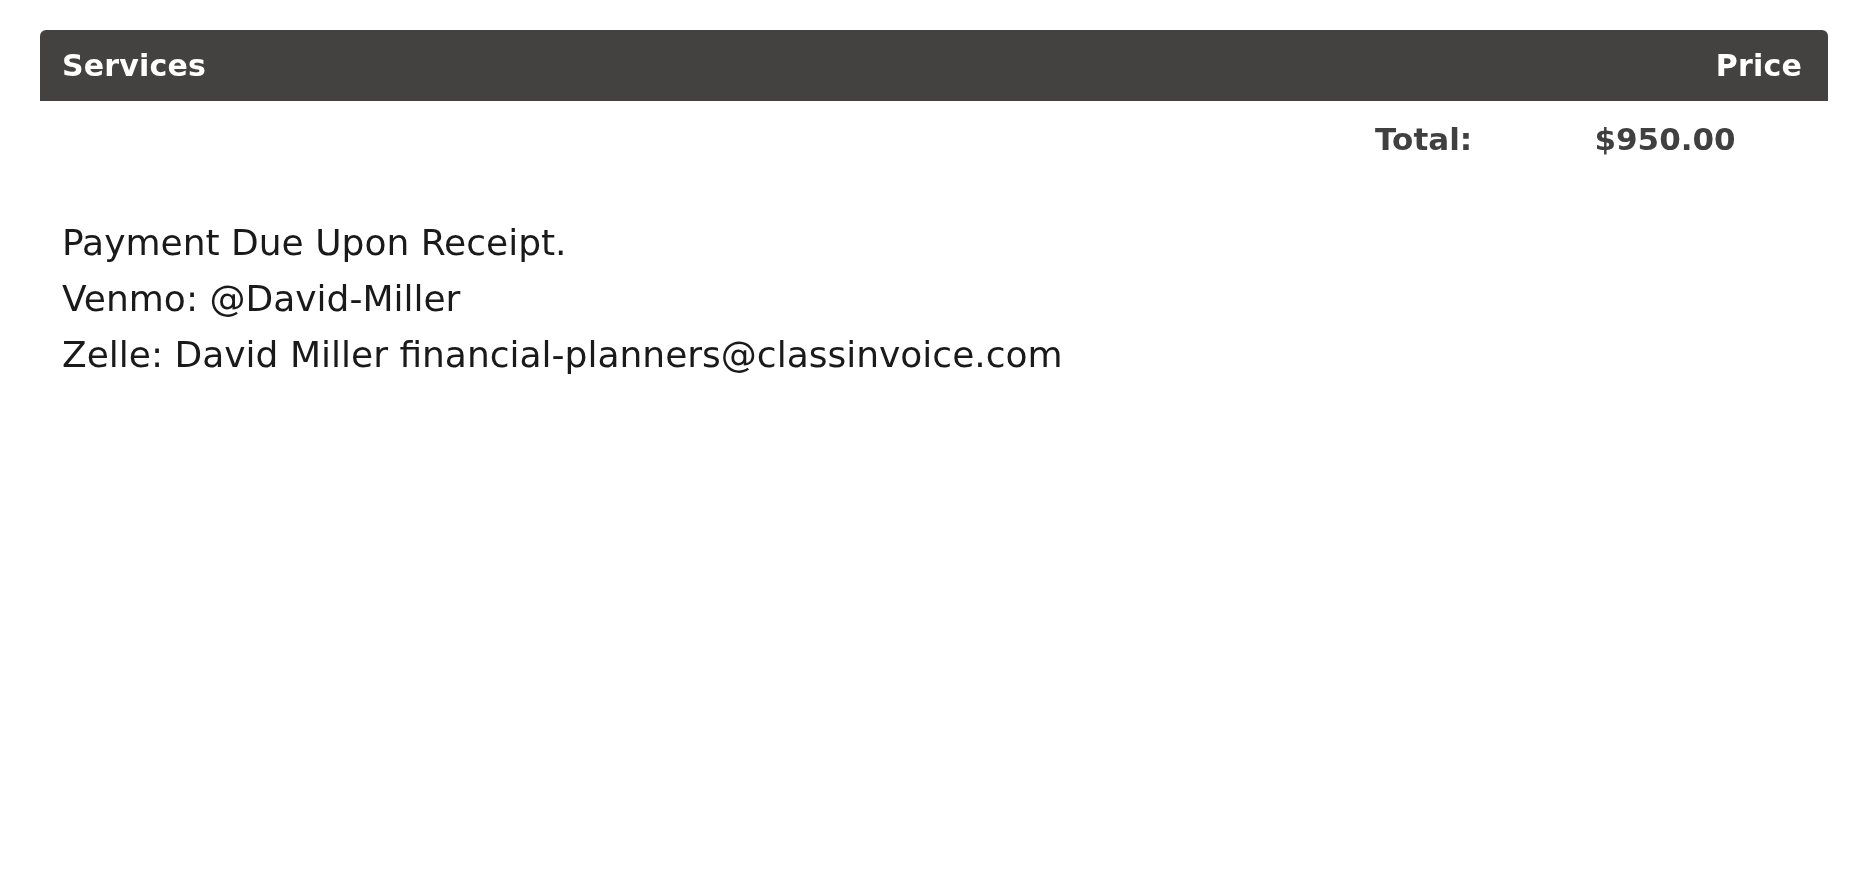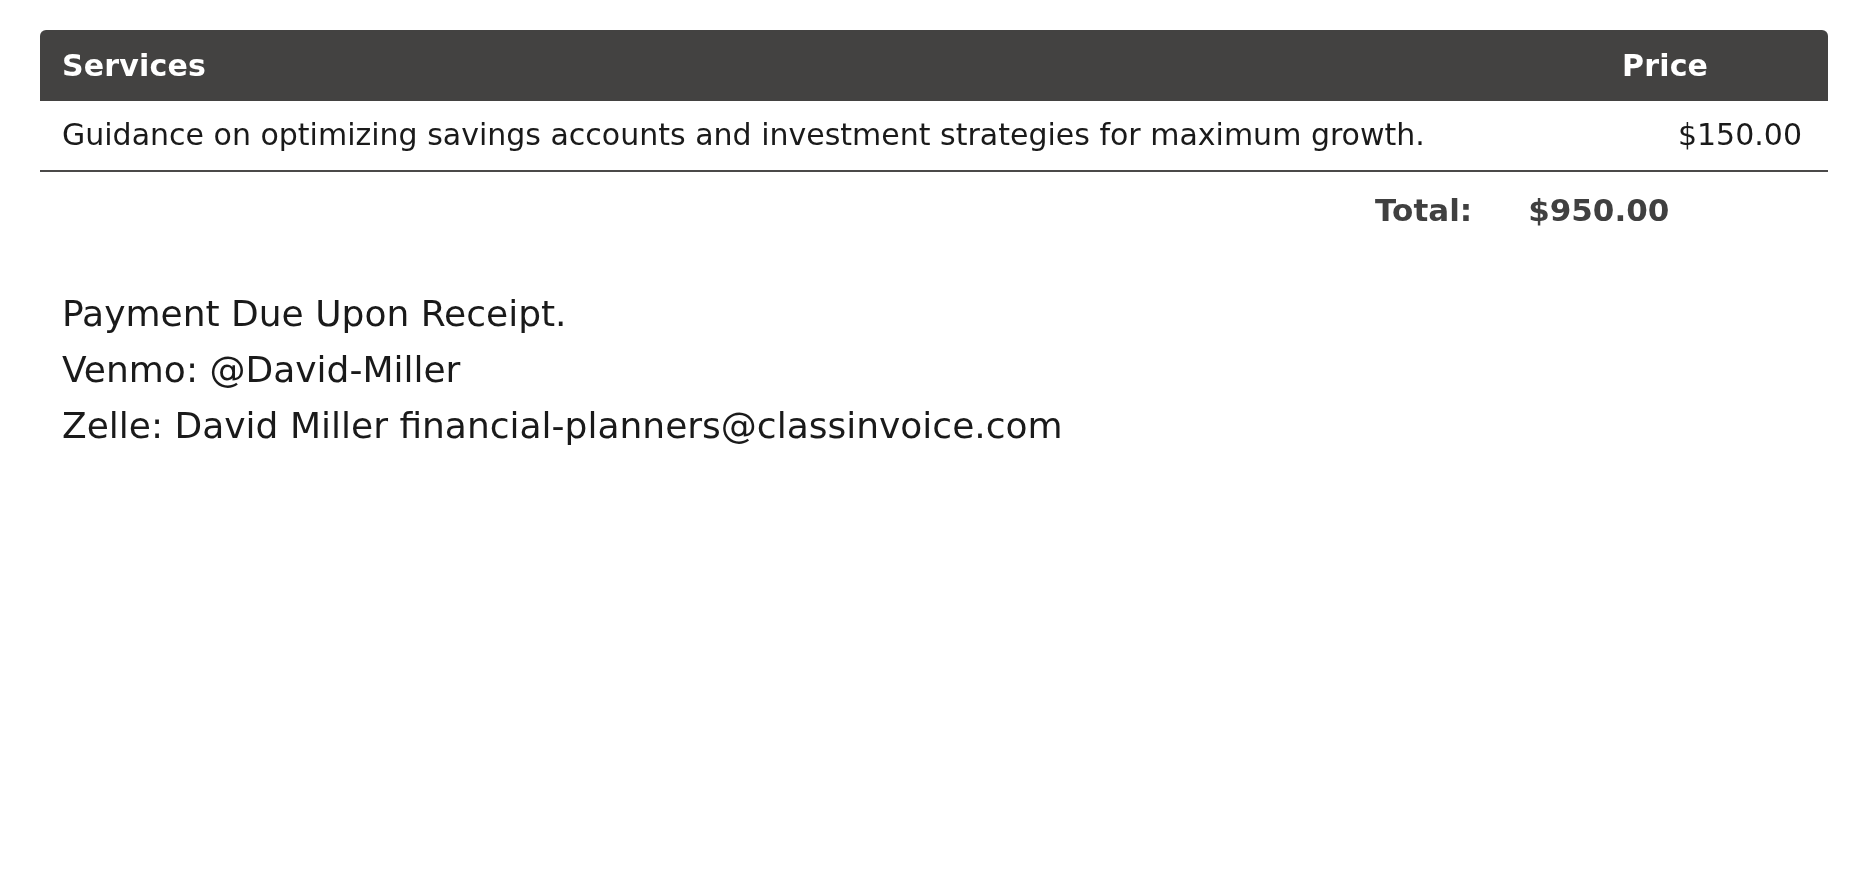--- a/index.html
+++ b/index.html
@@ -34,21 +34,21 @@
   .table thead th {
     background: #434241;
     color: #ffffff;
     font-size: 30px;
     font-weight: bold;
     padding: 18px 22px;
     text-align: left;
     letter-spacing: 0.2px;
   }
   .table thead th.price-head {
-    text-align: center;
+    text-align: right;
     padding-right: 26px;
   }
   
   .table thead th:first-child { border-radius: 6px 0 0 0; }
   .table thead th:last-child  { border-radius: 0 6px 0 0; }
 
   .table tbody td {
     font-size: 30px;
     padding: 16px 22px 18px 22px;
     border-bottom: 2px solid #4b4a49;
@@ -66,21 +66,21 @@
     font-weight: bold;
     padding: 20px 22px 6px 22px;
     border: none;
     color: #404040;
   }
   .table tfoot td.total-label {
     text-align: right;
     padding-right: 34px;
   }
   .table tfoot td.total-value {
-    text-align: left;
+    text-align: center;
     padding-right: 26px;
     white-space: nowrap;
   }
 
   
   .terms {
     margin-top: 52px;
     padding-left: 22px;
   }
   .terms-title {
@@ -104,24 +104,20 @@
       <col class="c-service">
       <col class="c-price">
     </colgroup>
     <thead>
       <tr>
         <th class="service-head">Services</th>
         <th class="price-head">Price</th>
       </tr>
     </thead>
     <tbody>
-      <tr>
-        <td class="service-cell">Guidance on optimizing savings accounts and investment strategies for maximum growth.</td>
-        <td class="price-cell">$150.00</td>
-      </tr>
     </tbody>
     <tfoot>
       <tr>
         <td class="total-label">Total:</td>
         <td class="total-value">$950.00</td>
       </tr>
     </tfoot>
   </table>
 
   <div class="terms">

